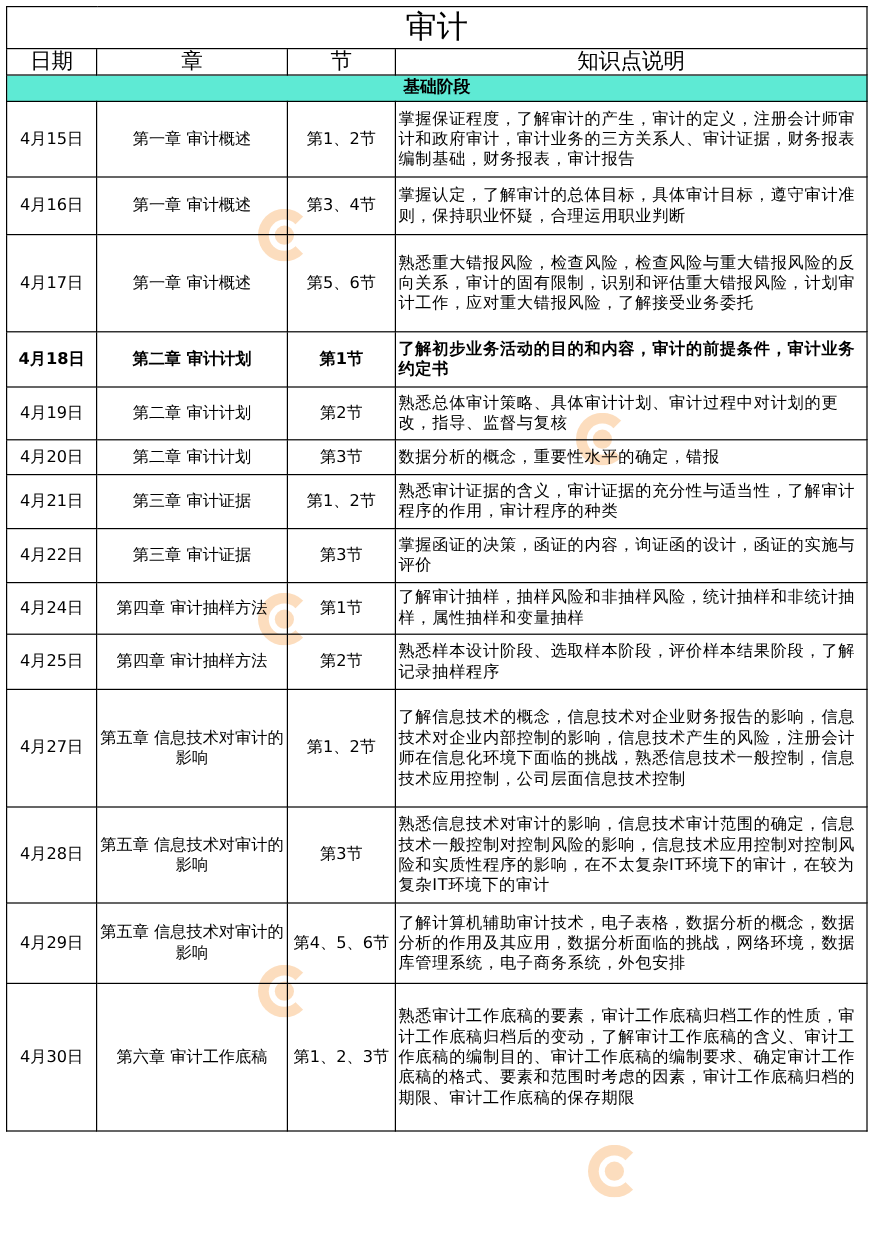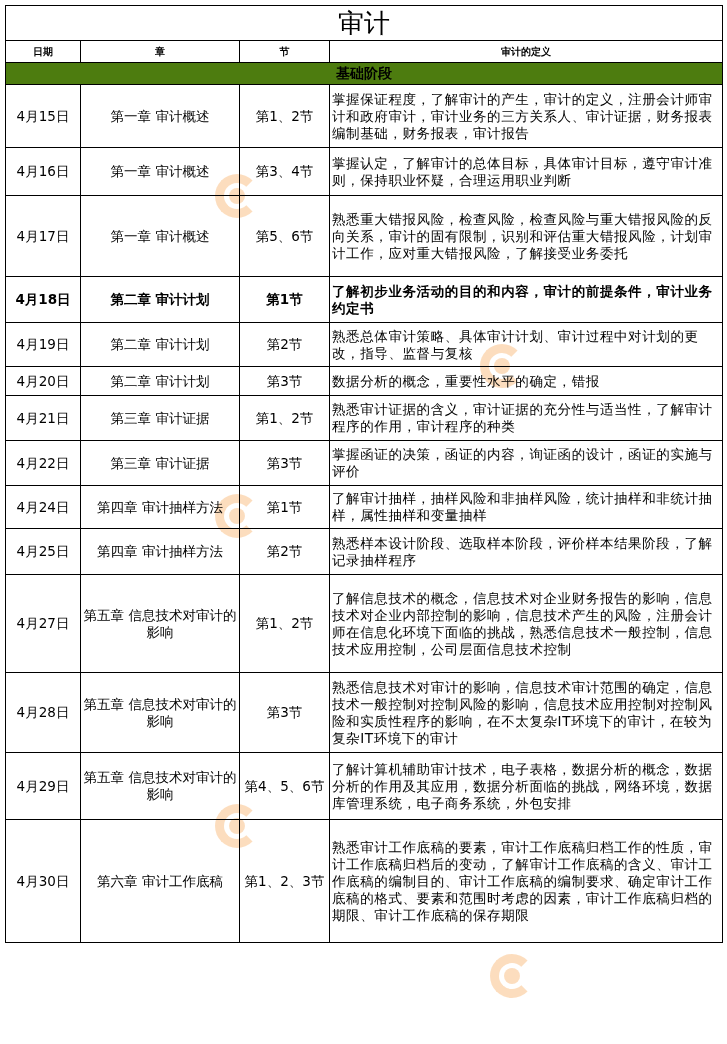--- a/index.html
+++ b/index.html
@@ -6,22 +6,22 @@
     body { width: 727px; height: 1044px; position: relative; overflow: hidden;
            font-family: "DejaVu Sans", "Liberation Sans", sans-serif; color: #000; }
     .wm { position: absolute; pointer-events: none; opacity: 0.35; }
     .wm .ring { width: 44px; height: 44px; border-radius: 50%; border: 9px solid #f7a048; border-right-color: transparent; box-sizing: border-box; position: absolute; left: 0; top: 14px; }
     .wm .dot { width: 16px; height: 16px; border-radius: 50%; background: #f7a048; position: absolute; left: 14px; top: 28px; }
     table { position: absolute; left: 5px; top: 5px; border-collapse: collapse; table-layout: fixed; width: 717px; }
     td { border: 1.5px solid #000; padding: 0 2px; font-size: 13.5px; line-height: 17px; vertical-align: middle; }
     td.c { text-align: center; }
     td.l { text-align: left; letter-spacing: 0.6px; }
     .title td { height: 34px; font-size: 26px; text-align: center; border-bottom-width: 1.5px; }
-    .head td { height: 21px; font-size: 10px; font-weight: bold; text-align: center; }
-    .stage td { height: 21px; background: #4d7c0f; font-weight: bold; font-size: 14px; text-align: center; }
+    .head td { height: 21px; font-size: 18px; font-weight: normal; text-align: center; }
+    .stage td { height: 21px; background: #5eead4; font-weight: bold; font-size: 14px; text-align: center; }
   </style>
 </head>
 <body>
 
 <div class="wm" style="left:215px;top:160px;">
     <div class="ring"></div>
     <div class="dot"></div>
   </div>
 <div class="wm" style="left:480px;top:330px;">
     <div class="ring"></div>
@@ -48,21 +48,21 @@
     <col style="width:393px">
   </colgroup>
   <tbody id="tbody">
     <tr class="title">
       <td colspan="4">审计</td>
     </tr>
     <tr class="head">
       <td>日期</td>
       <td>章</td>
       <td>节</td>
-      <td>审计的定义</td>
+      <td>知识点说明</td>
     </tr>
     <tr class="stage">
       <td colspan="4">基础阶段</td>
     </tr>
   <tr style="height: 63px;">
         <td class="c">4月15日</td>
         <td class="c">第一章 审计概述</td>
         <td class="c">第1、2节</td>
         <td class="l">掌握保证程度，了解审计的产生，审计的定义，注册会计师审计和政府审计，审计业务的三方关系人、审计证据，财务报表编制基础，财务报表，审计报告</td>
       </tr>

